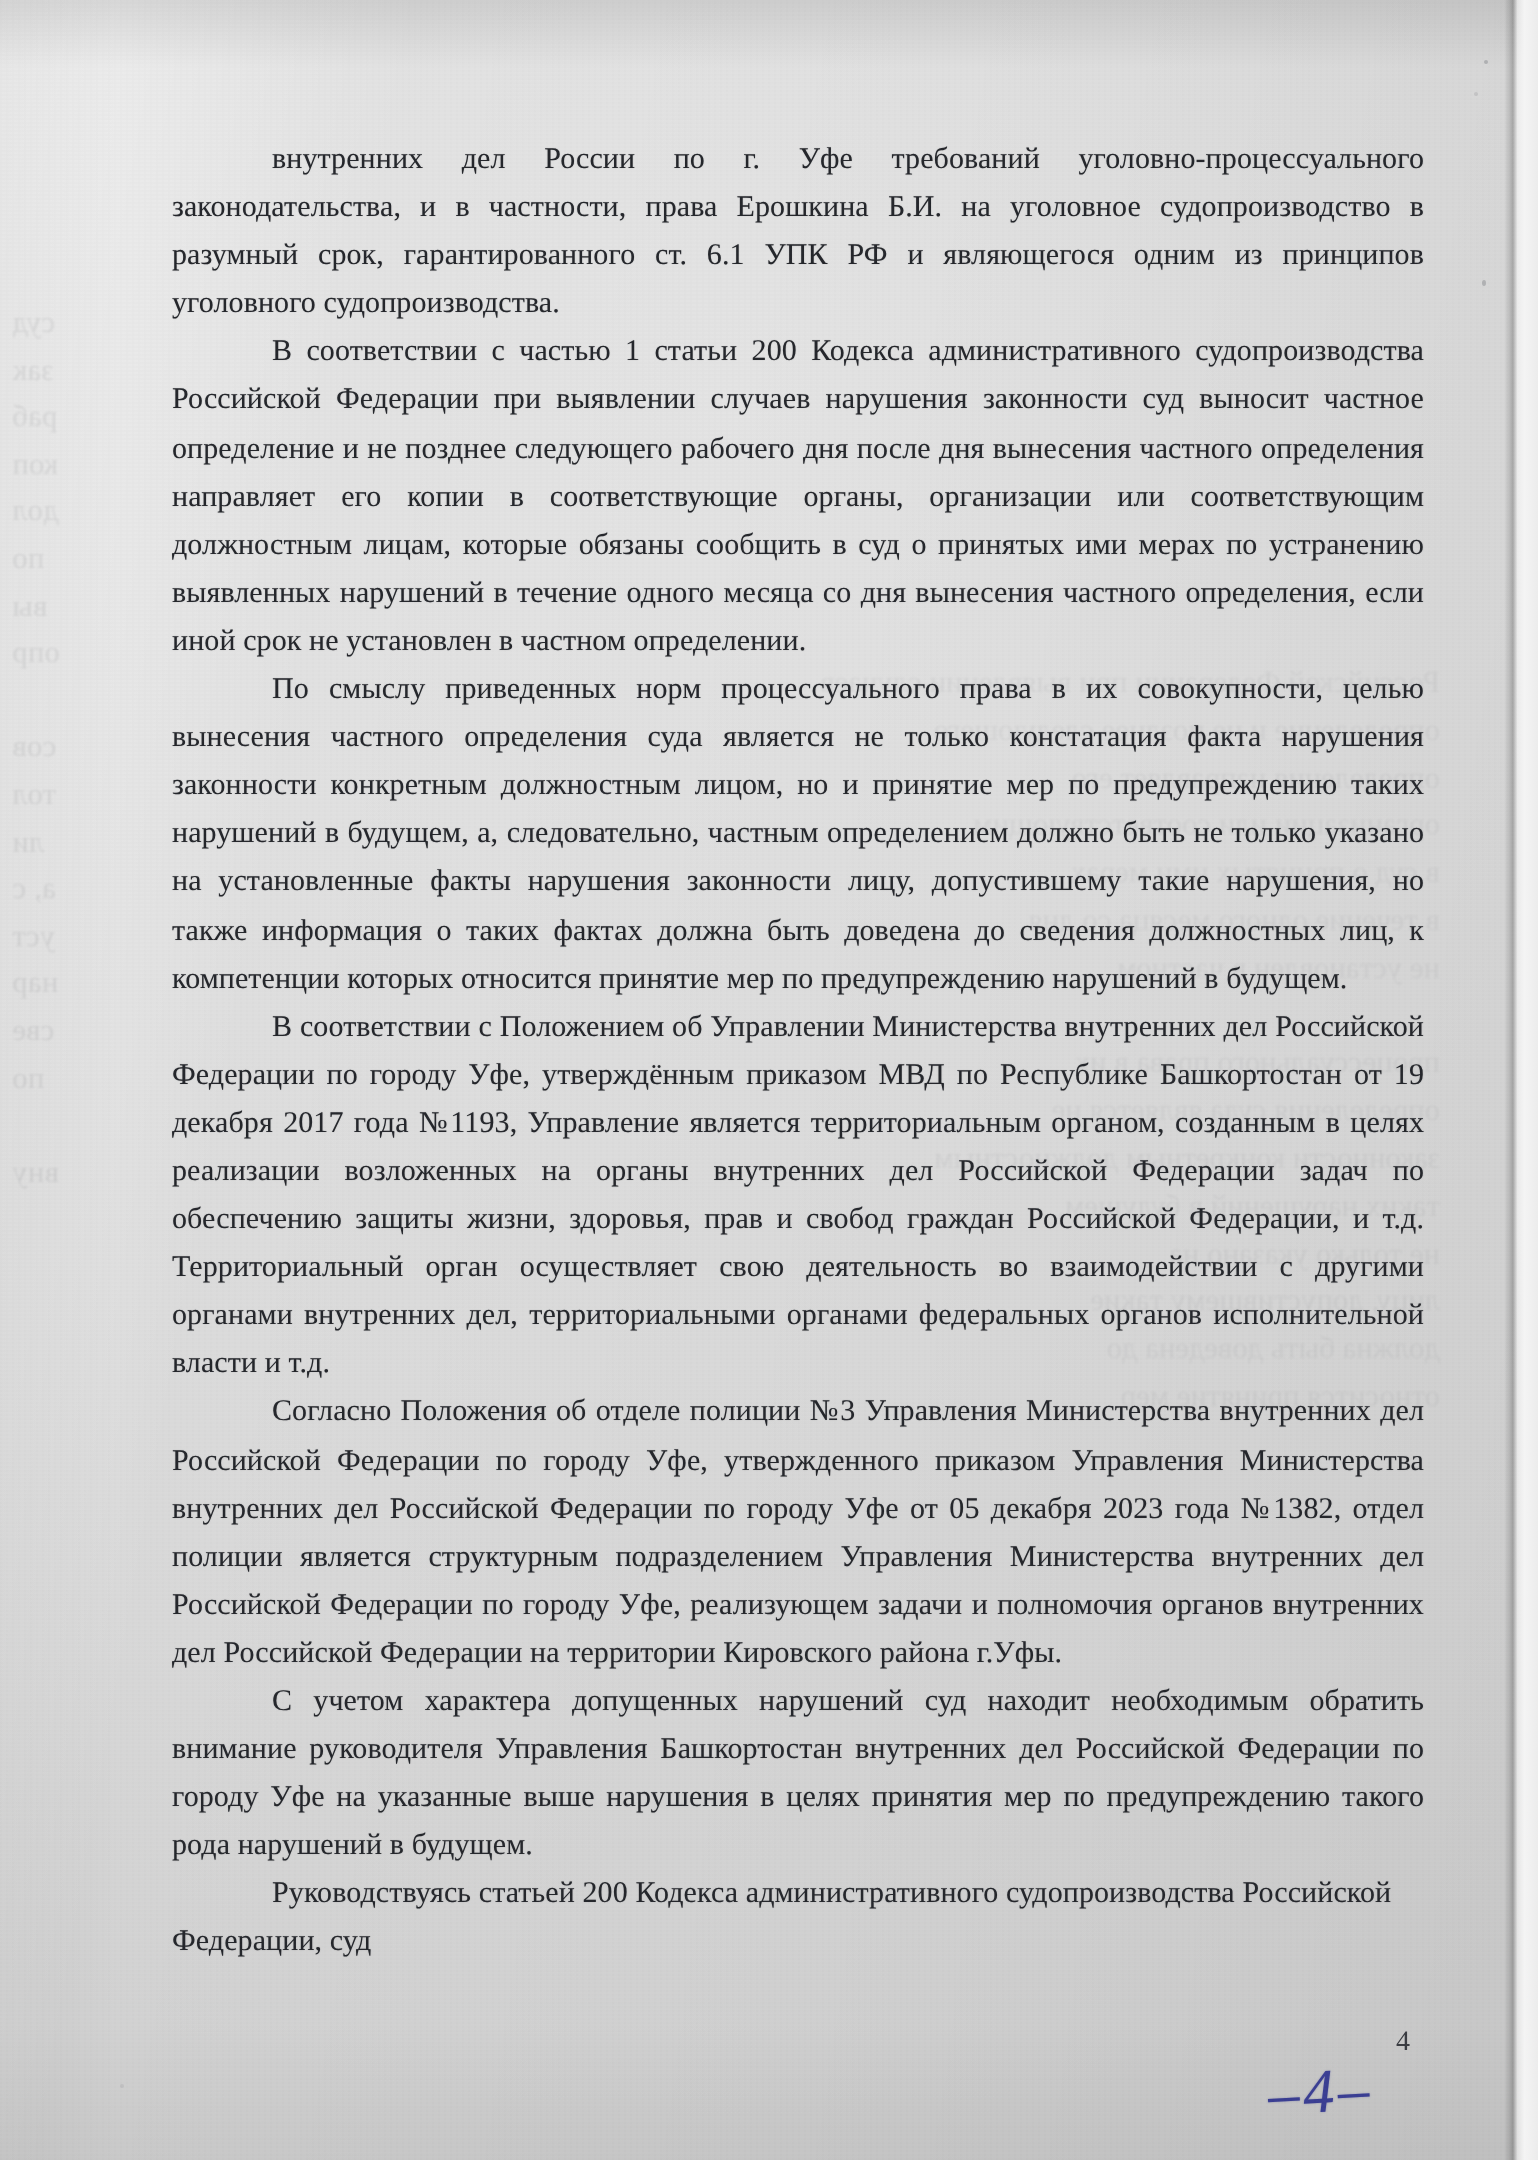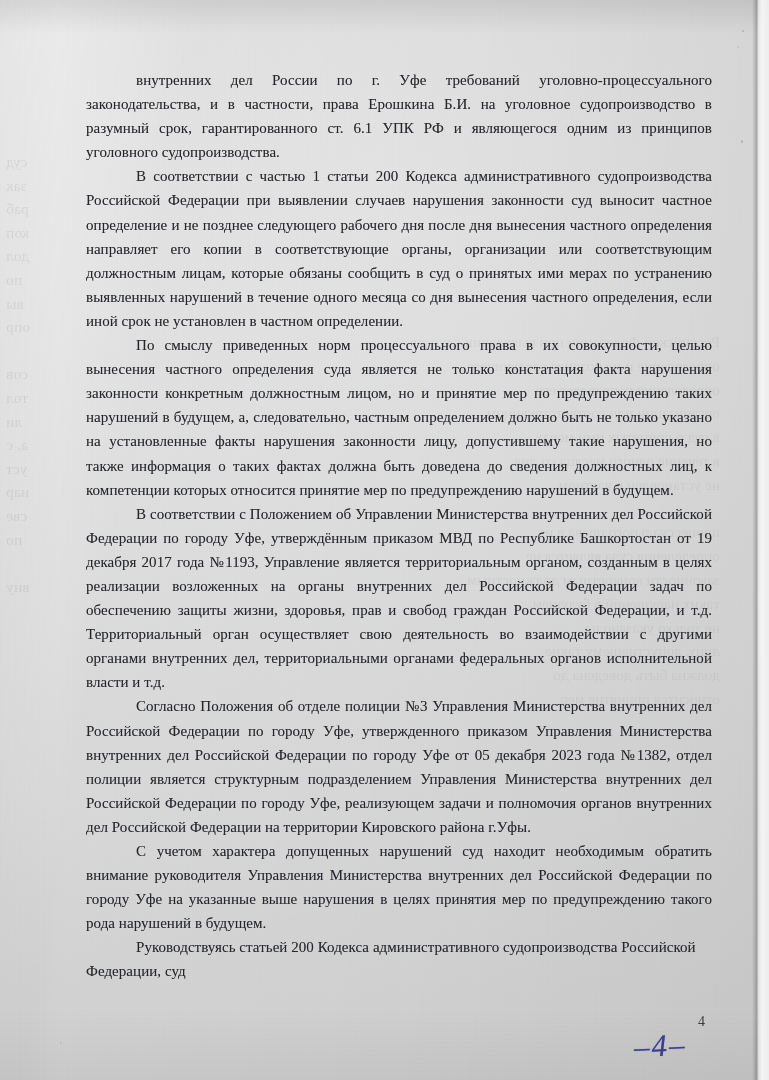--- a/index.html
+++ b/index.html
@@ -203,21 +203,21 @@
 лицу, допустившему такие
 должна быть доведена до
 относится принятие мер</div>
 
   <div id="textblock">
     <p>внутренних дел России по г. Уфе требований уголовно-процессуального законодательства, и в частности, права Ерошкина Б.И. на уголовное судопроизводство в разумный срок, гарантированного ст. 6.1 УПК РФ и являющегося одним из принципов уголовного судопроизводства.</p>
     <p>В соответствии с частью 1 статьи 200 Кодекса административного судопроизводства Российской Федерации при выявлении случаев нарушения законности суд выносит частное определение и не позднее следующего рабочего дня после дня вынесения частного определения направляет его копии в соответствующие органы, организации или соответствующим должностным лицам, которые обязаны сообщить в суд о принятых ими мерах по устранению выявленных нарушений в течение одного месяца со дня вынесения частного определения, если иной срок не установлен в частном определении.</p>
     <p>По смыслу приведенных норм процессуального права в их совокупности, целью вынесения частного определения суда является не только констатация факта нарушения законности конкретным должностным лицом, но и принятие мер по предупреждению таких нарушений в будущем, а, следовательно, частным определением должно быть не только указано на установленные факты нарушения законности лицу, допустившему такие нарушения, но также информация о таких фактах должна быть доведена до сведения должностных лиц, к компетенции которых относится принятие мер по предупреждению нарушений в будущем.</p>
     <p>В соответствии с Положением об Управлении Министерства внутренних дел Российской Федерации по городу Уфе, утверждённым приказом МВД по Республике Башкортостан от 19 декабря 2017 года №1193, Управление является территориальным органом, созданным в целях реализации возложенных на органы внутренних дел Российской Федерации задач по обеспечению защиты жизни, здоровья, прав и свобод граждан Российской Федерации,  и т.д. Территориальный орган осуществляет свою деятельность во взаимодействии с другими органами внутренних дел, территориальными органами федеральных органов исполнительной власти и т.д.</p>
     <p>Согласно Положения об отделе полиции №3 Управления Министерства внутренних дел Российской Федерации по городу Уфе, утвержденного приказом Управления Министерства внутренних дел Российской Федерации по городу Уфе от 05 декабря 2023 года №1382, отдел полиции является структурным подразделением Управления Министерства внутренних дел Российской Федерации по городу Уфе, реализующем задачи и полномочия органов внутренних дел Российской Федерации на территории Кировского района г.Уфы.</p>
-    <p>С учетом характера допущенных нарушений суд находит необходимым обратить внимание руководителя Управления Министерства внутренних дел Российской Федерации по городу Уфе на указанные выше нарушения в целях принятия мер по предупреждению такого рода нарушений в будущем.</p>
+    <p>С учетом характера допущенных нарушений суд находит необходимым обратить внимание руководителя Управления Башкортостан внутренних дел Российской Федерации по городу Уфе на указанные выше нарушения в целях принятия мер по предупреждению такого рода нарушений в будущем.</p>
     <p>Руководствуясь статьей 200 Кодекса административного судопроизводства Российской Федерации,  суд</p>
   </div>
 
   <div id="folio">4</div>
 
   <div id="pen-mark">–4–</div>
 
   <div id="grain"></div>
   <div id="top-shadow"></div>
   <div id="left-shade"></div>

